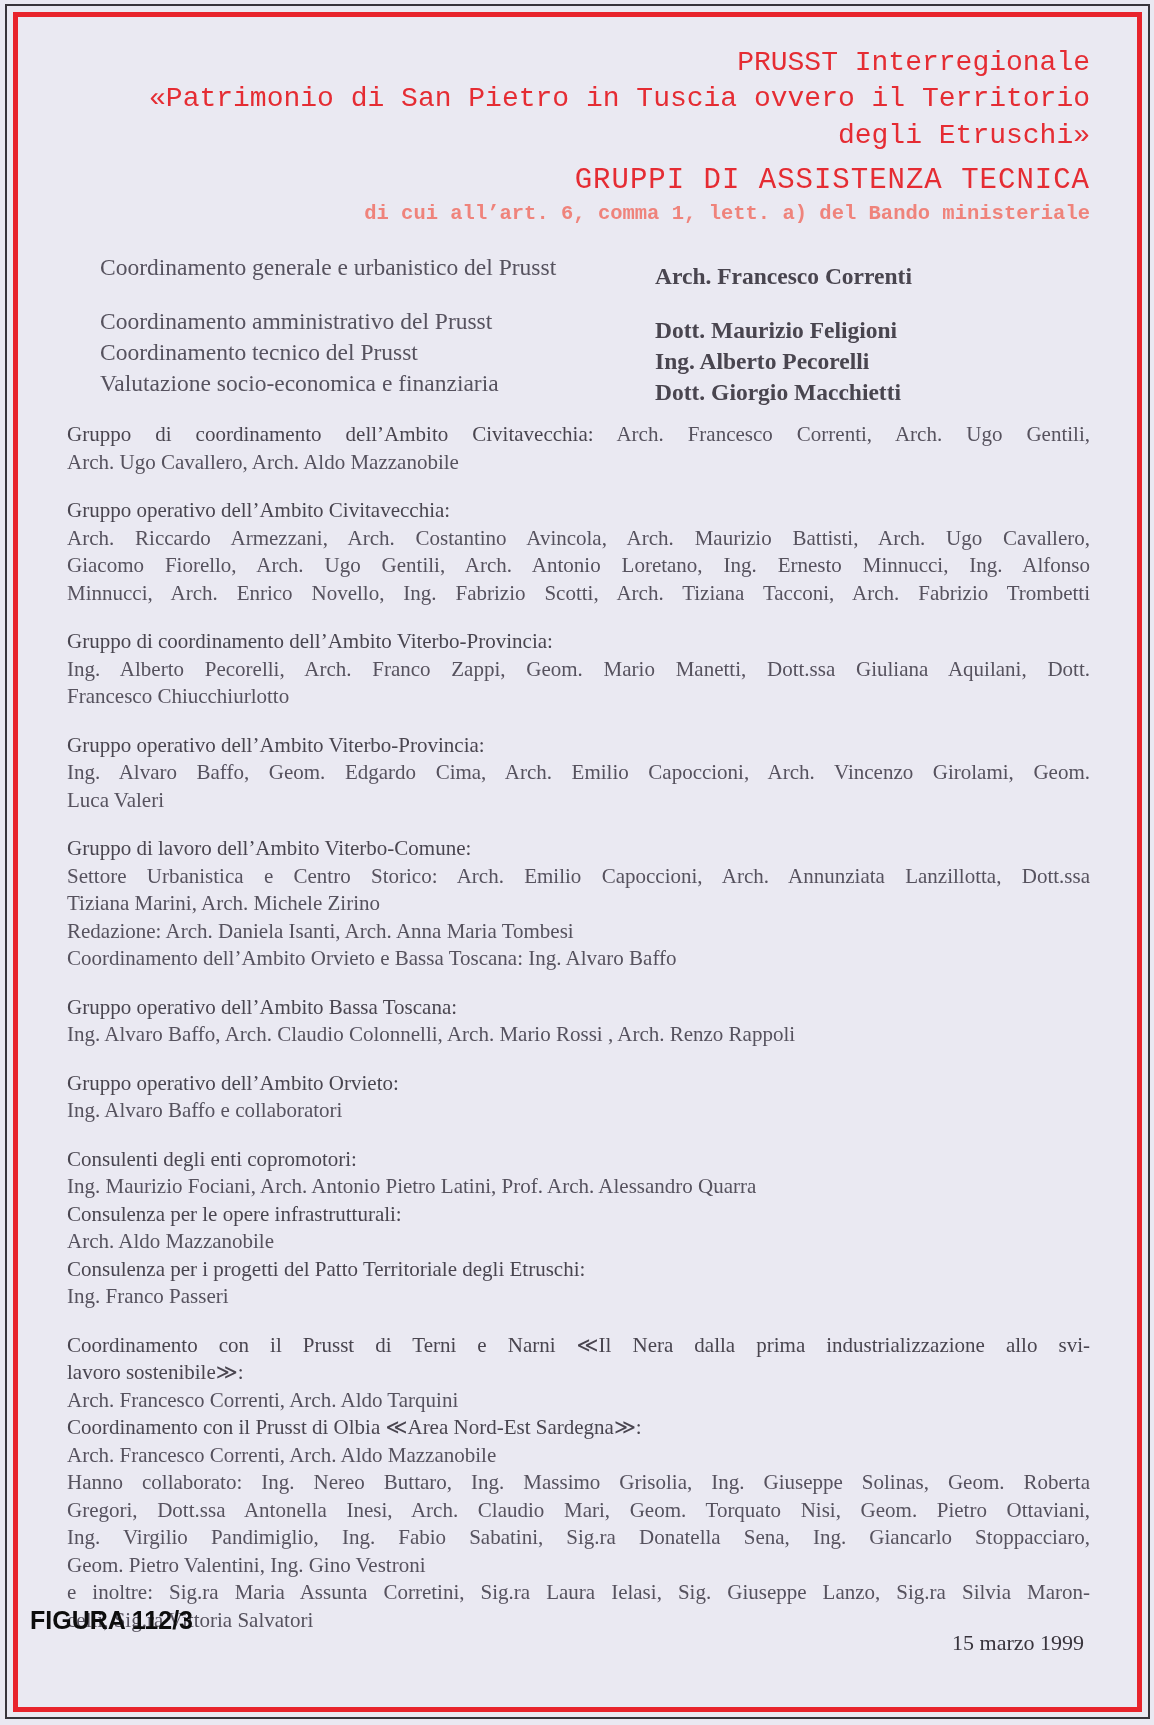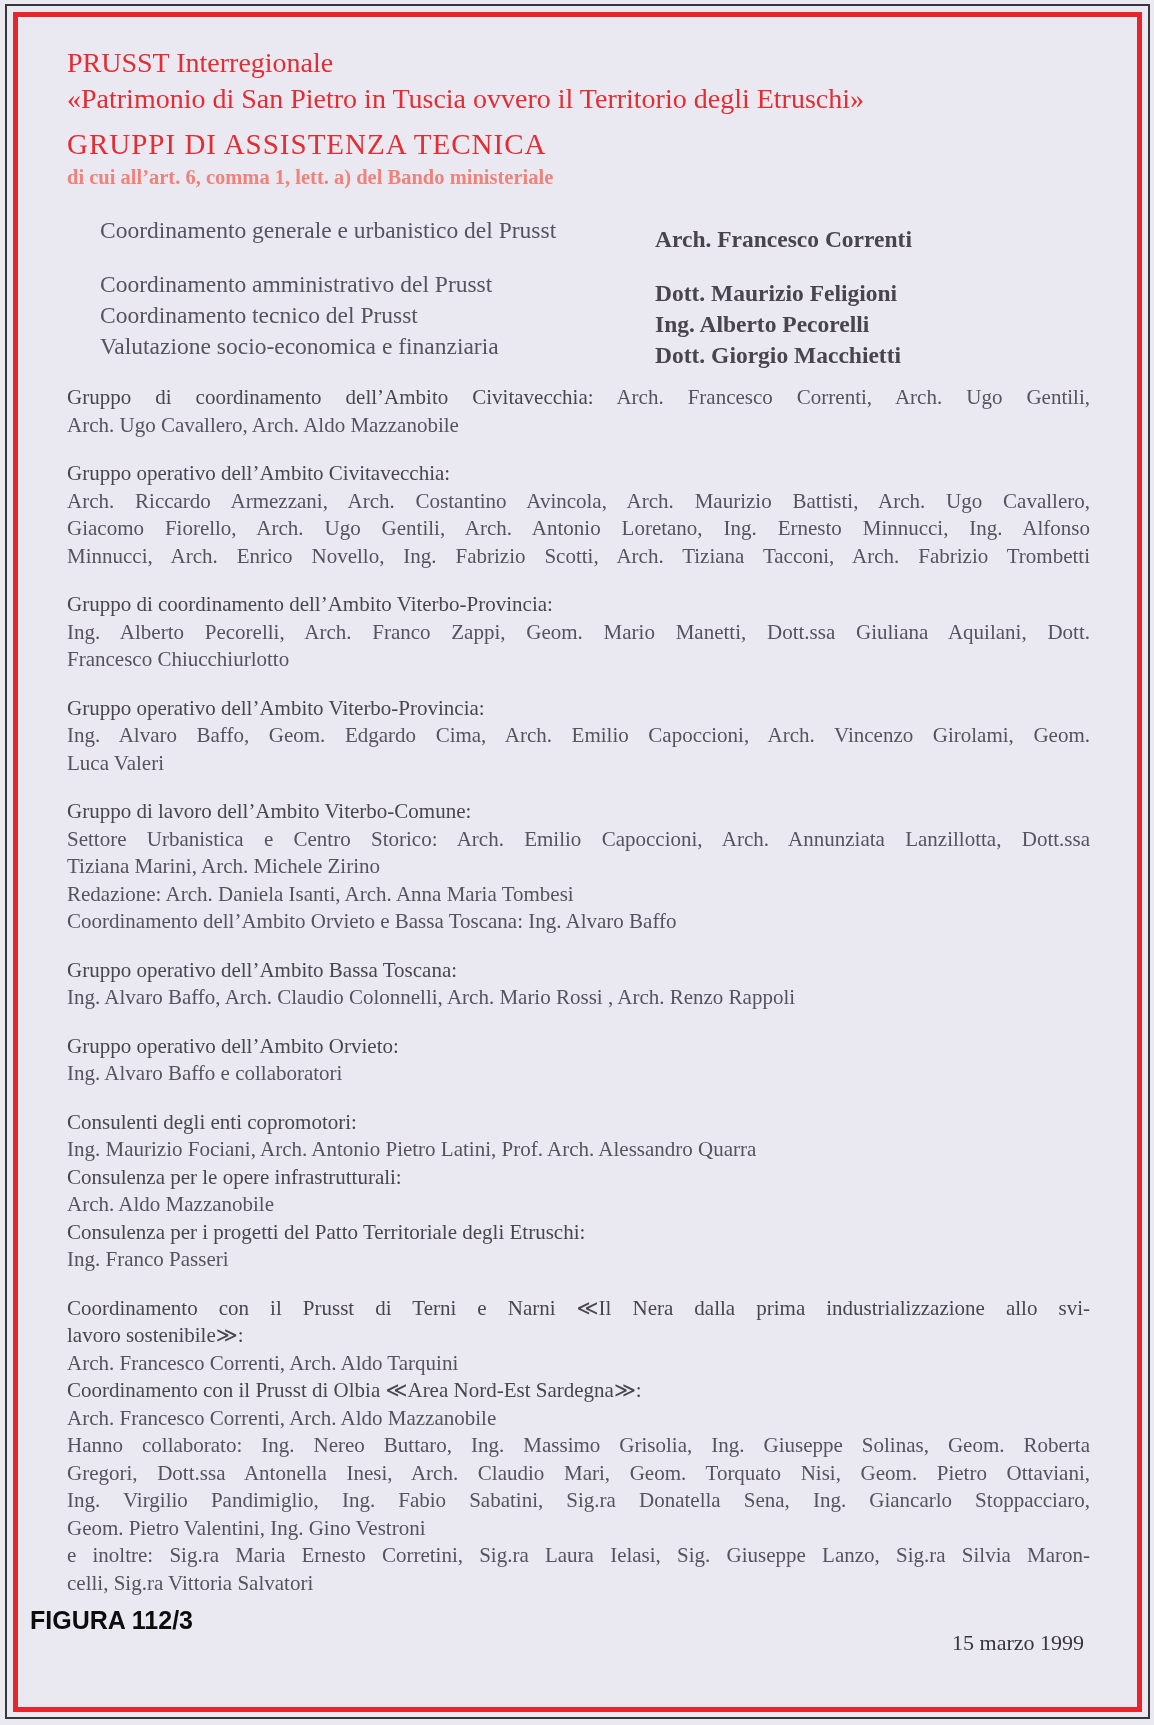--- a/index.html
+++ b/index.html
@@ -19,21 +19,21 @@
     pointer-events:none;
   }
   .red-frame{
     position:absolute;top:12px;left:13px;right:12px;bottom:13px;
     border:5px solid var(--red,#e8242c);
     pointer-events:none;
   }
   .content{
     position:absolute;left:67px;right:64px;top:46px;
   }
-  .title-block{text-align:left;color:var(--title-red,#e52c33);}
+  .title-block{text-align:right;color:var(--title-red,#e52c33);font-family:Liberation Mono, monospace;}
   .title-1{font-size:28px;line-height:34px;}
   .title-2{font-size:28px;line-height:37px;}
   .title-3{font-size:29px;line-height:40px;margin-top:7px;letter-spacing:1px;}
   .subtitle{
     font-size:20.5px;line-height:26px;font-weight:bold;
     color:var(--salmon,#ef837b);
   }
   .roles{margin-top:25px;margin-bottom:22px;color:var(--body,#56525e);}
   .role-row{position:relative;line-height:31px;font-size:23.5px;}
   .role-row.gap{margin-top:23px;}
@@ -130,21 +130,21 @@
         <div class="section">
           <div class="sec-line stretch"><span class="bold">Coordinamento con il Prusst di Terni e Narni ≪Il Nera dalla prima industrializzazione allo svi-</span></div>
           <div class="sec-line"><span class="bold">lavoro sostenibile≫:</span></div>
           <div class="sec-line"><span class="reg">Arch. Francesco Correnti, Arch. Aldo Tarquini</span></div>
           <div class="sec-line"><span class="bold">Coordinamento con il Prusst di Olbia ≪Area Nord-Est Sardegna≫:</span></div>
           <div class="sec-line"><span class="reg">Arch. Francesco Correnti, Arch. Aldo Mazzanobile</span></div>
           <div class="sec-line stretch"><span class="reg">Hanno collaborato: Ing. Nereo Buttaro, Ing. Massimo Grisolia, Ing. Giuseppe Solinas, Geom. Roberta</span></div>
           <div class="sec-line stretch"><span class="reg">Gregori, Dott.ssa Antonella Inesi, Arch. Claudio Mari, Geom. Torquato Nisi, Geom. Pietro Ottaviani,</span></div>
           <div class="sec-line stretch"><span class="reg">Ing. Virgilio Pandimiglio, Ing. Fabio Sabatini, Sig.ra Donatella Sena, Ing. Giancarlo Stoppacciaro,</span></div>
           <div class="sec-line"><span class="reg">Geom. Pietro Valentini, Ing. Gino Vestroni</span></div>
-          <div class="sec-line stretch"><span class="reg">e inoltre: Sig.ra Maria Ernesto Corretini, Sig.ra Laura Ielasi, Sig. Giuseppe Lanzo, Sig.ra Silvia Maron-</span></div>
+          <div class="sec-line stretch"><span class="reg">e inoltre: Sig.ra Maria Assunta Corretini, Sig.ra Laura Ielasi, Sig. Giuseppe Lanzo, Sig.ra Silvia Maron-</span></div>
           <div class="sec-line"><span class="reg">celli, Sig.ra Vittoria Salvatori</span></div>
         </div>
       </div>
   </div>
 
   <div class="date">15 marzo 1999</div>
   <div class="figure-label">FIGURA 112/3</div>
 </div>
 
 </body></html>

